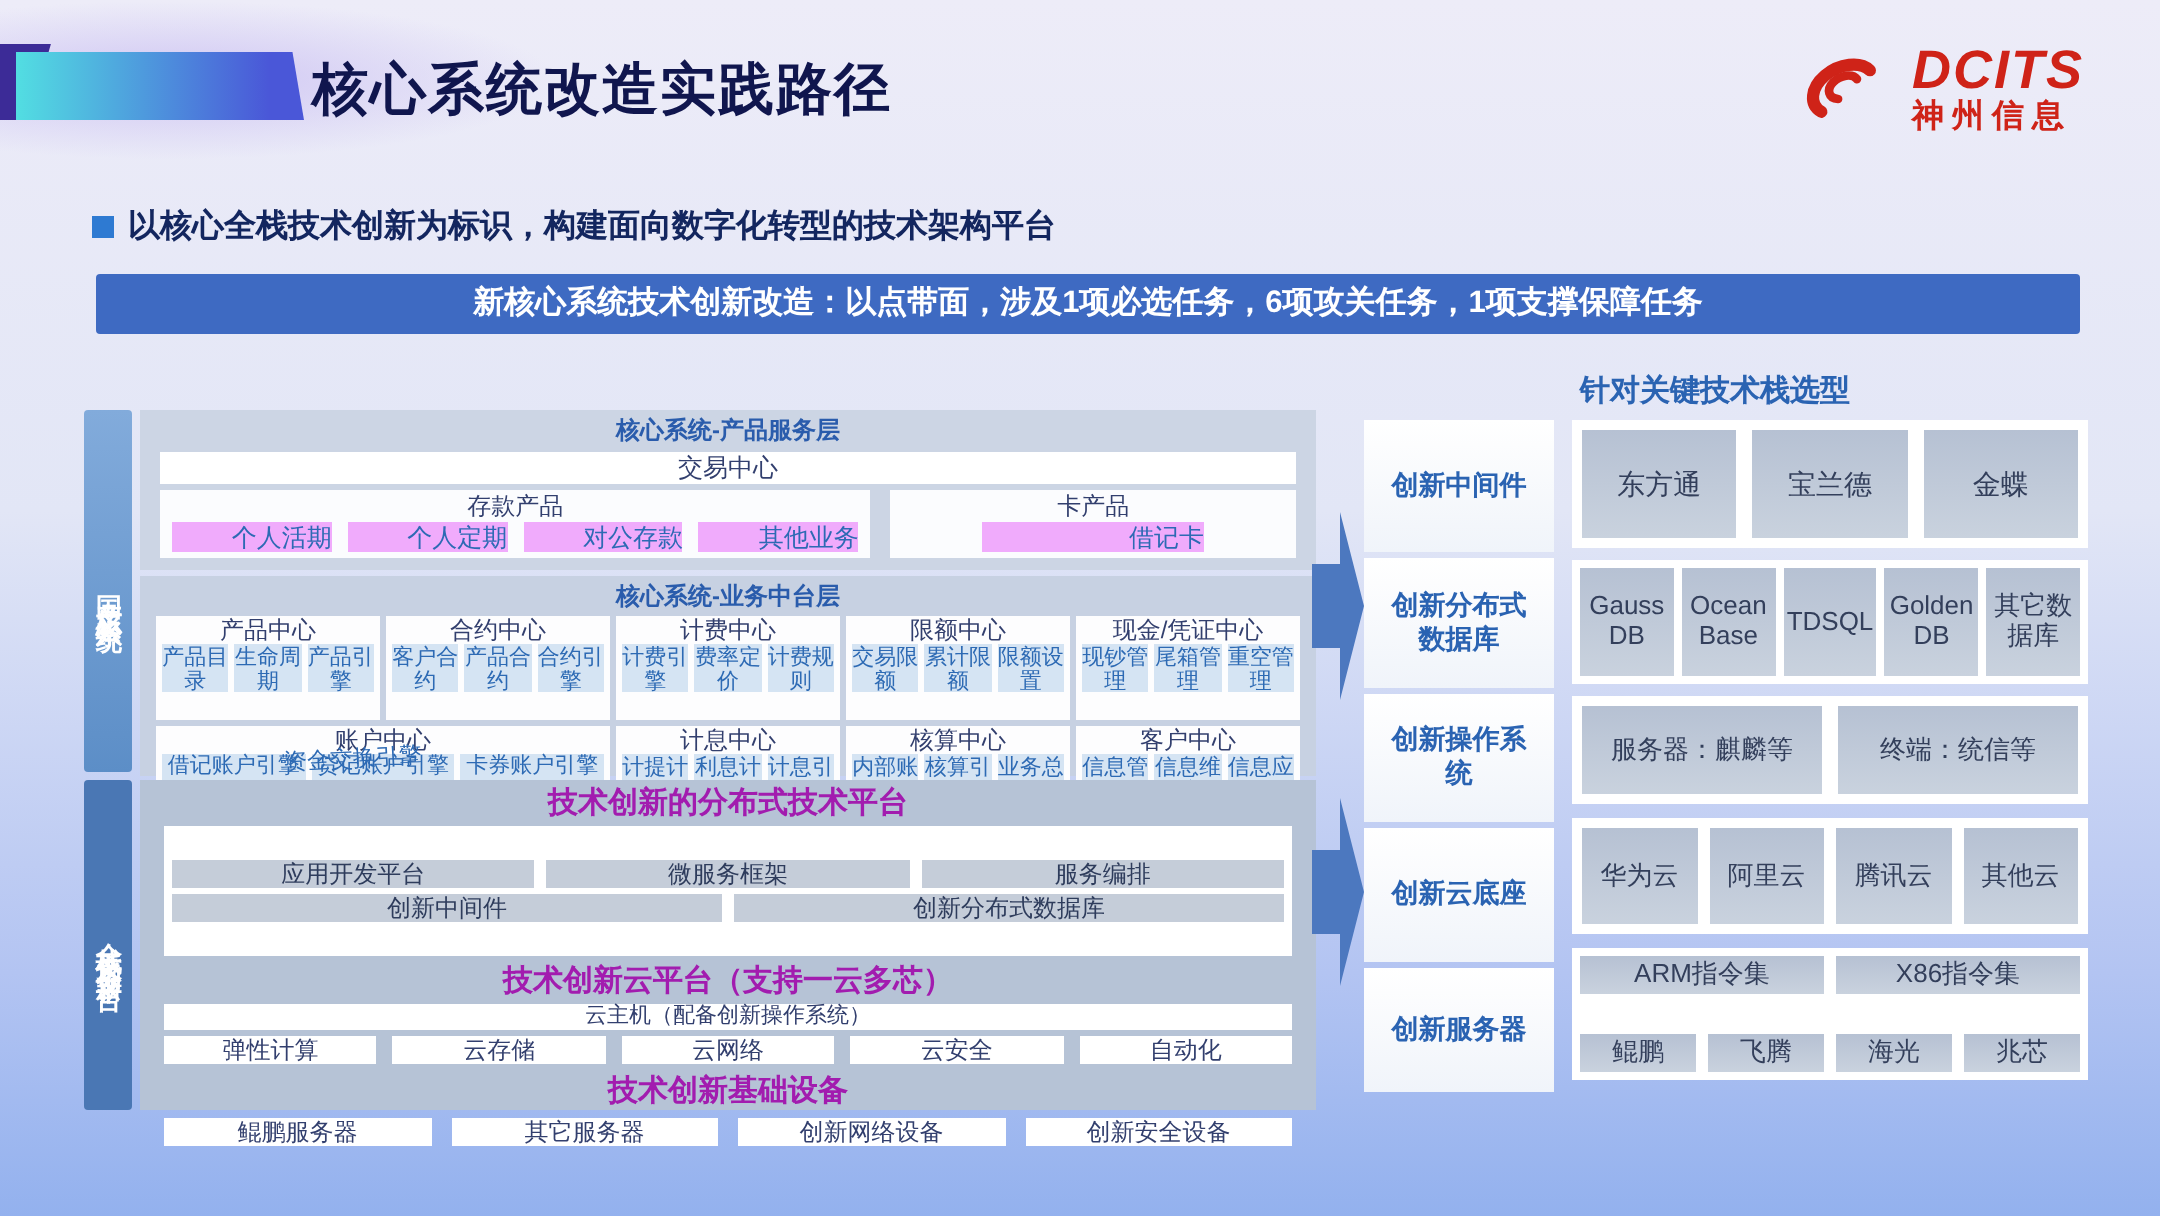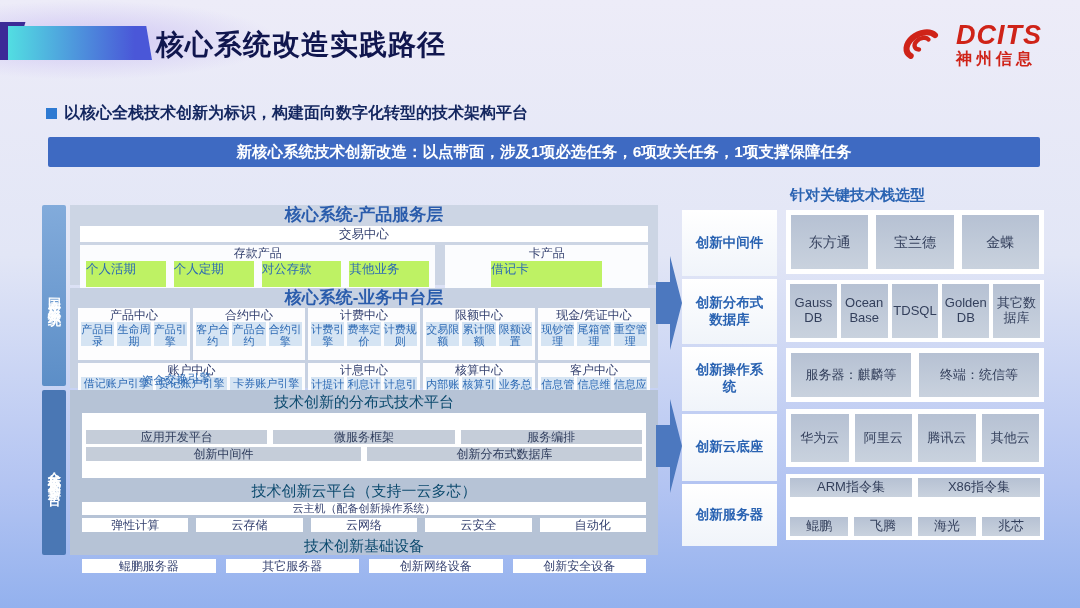--- a/index.html
+++ b/index.html
@@ -31,32 +31,32 @@
   .rail{position:absolute;left:42px;width:24px;border-radius:2px;color:#fff;
         writing-mode:vertical-rl;text-orientation:upright;display:flex;align-items:center;justify-content:center;
         font-size:13px;letter-spacing:3px;font-weight:bold;}
   .rail-top{top:205px;height:181px;background:linear-gradient(180deg,#82abdb,#5c8ec7);}
   .rail-bottom{top:390px;height:165px;background:#4a77b4;}
   
   .panelA{position:absolute;left:70px;top:205px;width:588px;height:80px;background:#ccd5e4;}
   .panelB{position:absolute;left:70px;top:288px;width:588px;height:100px;background:#c7d1e2;}
   .panelC{position:absolute;left:70px;top:390px;width:588px;height:165px;background:#b6c3d6;
           padding:0 12px;box-sizing:border-box;}
-  .sec-title-blue{font-size:17px;font-weight:bold;color:#2a5cac;text-align:center;height:20px;line-height:20px;}
-  .sec-title-navy{font-size:15px;font-weight:normal;color:#0c4a6e;text-align:center;height:20px;line-height:20px;}
+  .sec-title-blue{font-size:12px;font-weight:bold;color:#2a5cac;text-align:center;height:20px;line-height:20px;}
+  .sec-title-navy{font-size:15px;font-weight:bold;color:#a21caf;text-align:center;height:20px;line-height:20px;}
   .trade-bar{margin:1px 10px 0;height:16px;background:#fff;font-size:12.5px;color:#323f6e;
              text-align:center;line-height:16px;}
   .pa-groups{display:flex;gap:10px;margin:3px 10px 0;}
   .pa-group{background:#fbfcfe;padding:0 6px 3px;}
   .pa-group.deposit{flex:1.8;}
   .pa-group.cardp{flex:1;}
   .pa-head{font-size:12px;color:#323f6e;text-align:center;height:16px;line-height:16px;}
   .pa-items{display:flex;gap:8px;}
-  .mini{flex:1;background:#bef264;color:#2d6ab4;font-size:12.5px;text-align:left;
-        height:26px;line-height:17px;}
+  .mini{flex:1;background:#f0abfc;color:#2d6ab4;font-size:12.5px;text-align:right;
+        height:15px;line-height:17px;}
   .mini.solo{flex:none;width:58%;margin:0 auto;}
   
   .pb-grid{display:grid;grid-template-columns:repeat(5,1fr);gap:3px;margin:0 8px;}
   .card{background:#fdfdfe;padding:0 3px 14px;}
   .card.wide{grid-column:span 2;position:relative;}
   .card-head{font-size:12px;color:#323f6e;text-align:center;height:14px;line-height:14px;}
   .card-items{display:flex;gap:3px;align-items:center;}
   .chip{flex:1;background:#d5e4f3;color:#2d6ab4;font-size:11px;line-height:12px;
         text-align:center;padding:1px 0;height:24px;box-sizing:border-box;}
   .chip.spill{height:13px;overflow:visible;padding:0;line-height:13px;}

